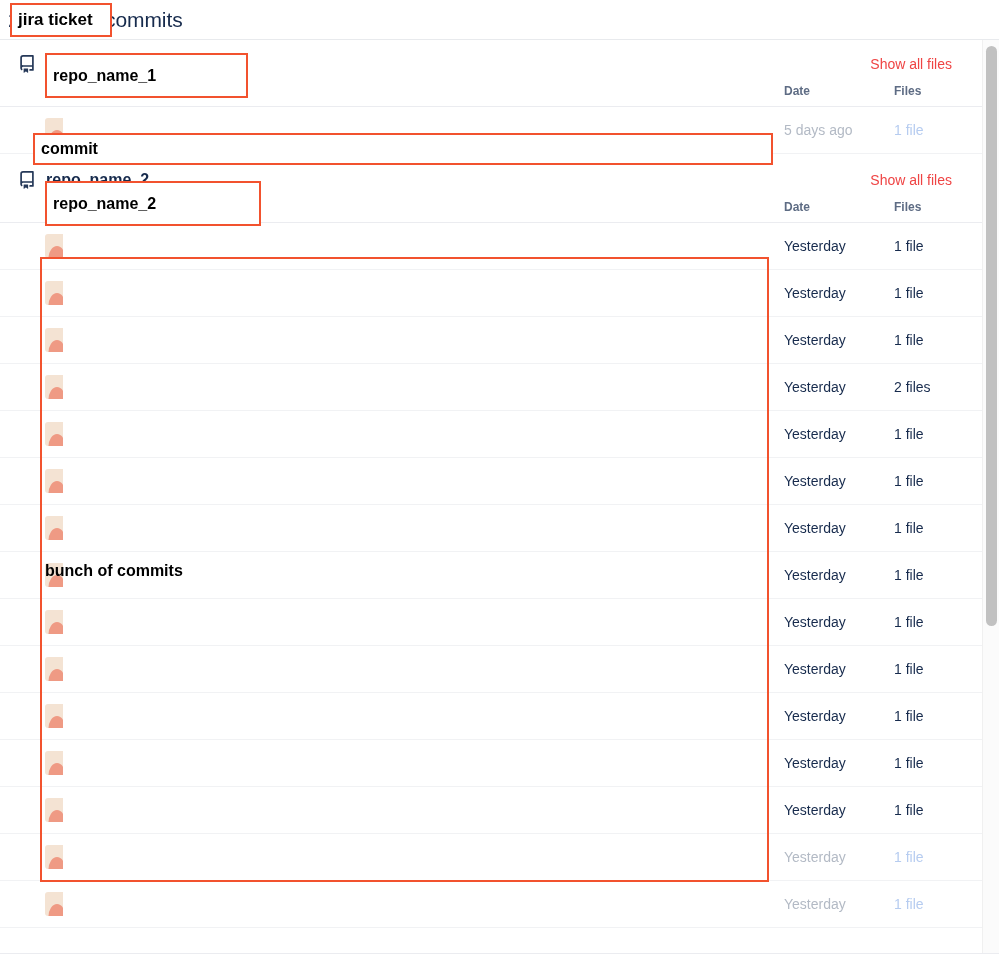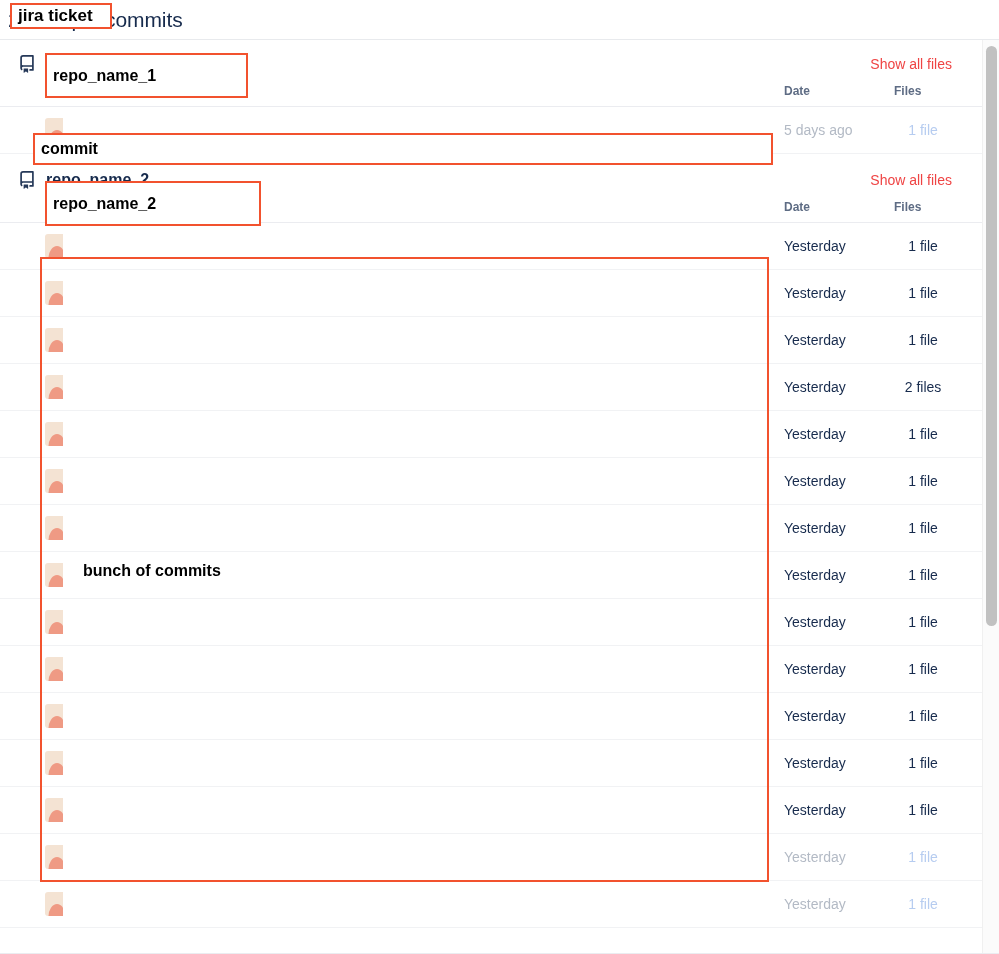--- a/index.html
+++ b/index.html
@@ -112,21 +112,21 @@
   .col-author { width: 63px;  padding-left: 45px !important; }
   .col-commit { width: 99px; }
   .col-message{ width: auto; }
   .col-date   { width: 110px; text-align: left; }
   .col-files  { width: 88px;  text-align: right; padding-right: 30px !important; }
 
   th.col-author { padding-left: 45px; }
   th.col-files  { text-align: right; padding-right: 30px; }
 
   td.date-cell  { color: #253858; }
-  td.files-cell { color: #0052cc; text-align: center; cursor: pointer; }
+  td.files-cell { color: #0052cc; text-align: left; cursor: pointer; }
   tr.faded td.date-cell  { color: #b3bac5; }
   tr.faded td.files-cell { color: #b6ccf0; }
 
   .avatar {
     width: 24px; height: 24px;
     border-radius: 3px;
     background: #f4e3d3;
     display: inline-block;
     position: relative;
     overflow: hidden;
@@ -371,33 +371,33 @@
           </table>
         </div>
       </div>
 
     <div class="scrollbar-track">
       <div class="scrollbar-thumb"></div>
     </div>
   </div>
 
 
-  <div class="anno" style="left:10px;  top:3px;   width:102px; height:26px;">
+  <div class="anno" style="left:10px;  top:3px;   width:102px; height:34px;">
     <span class="anno-label anno-title-label">jira ticket</span>
   </div>
 
   <div class="anno" style="left:45px;  top:53px;  width:203px; height:45px;">
     <span class="anno-label">repo_name_1</span>
   </div>
 
   <div class="anno" style="left:33px;  top:133px; width:740px; height:32px;">
     <span class="anno-label">commit</span>
   </div>
 
   <div class="anno" style="left:45px;  top:181px; width:216px; height:45px;">
     <span class="anno-label">repo_name_2</span>
   </div>
 
   <div class="anno anno-open" style="left:40px; top:257px; width:729px; height:625px; padding-left:0;">
-    <span class="anno-label" style="position:absolute; left:3px; top:303px;padding-left:38px;">bunch of commits</span>
+    <span class="anno-label" style="position:absolute; left:3px; top:303px;">bunch of commits</span>
   </div>
 
 </div>
 
 </body></html>

